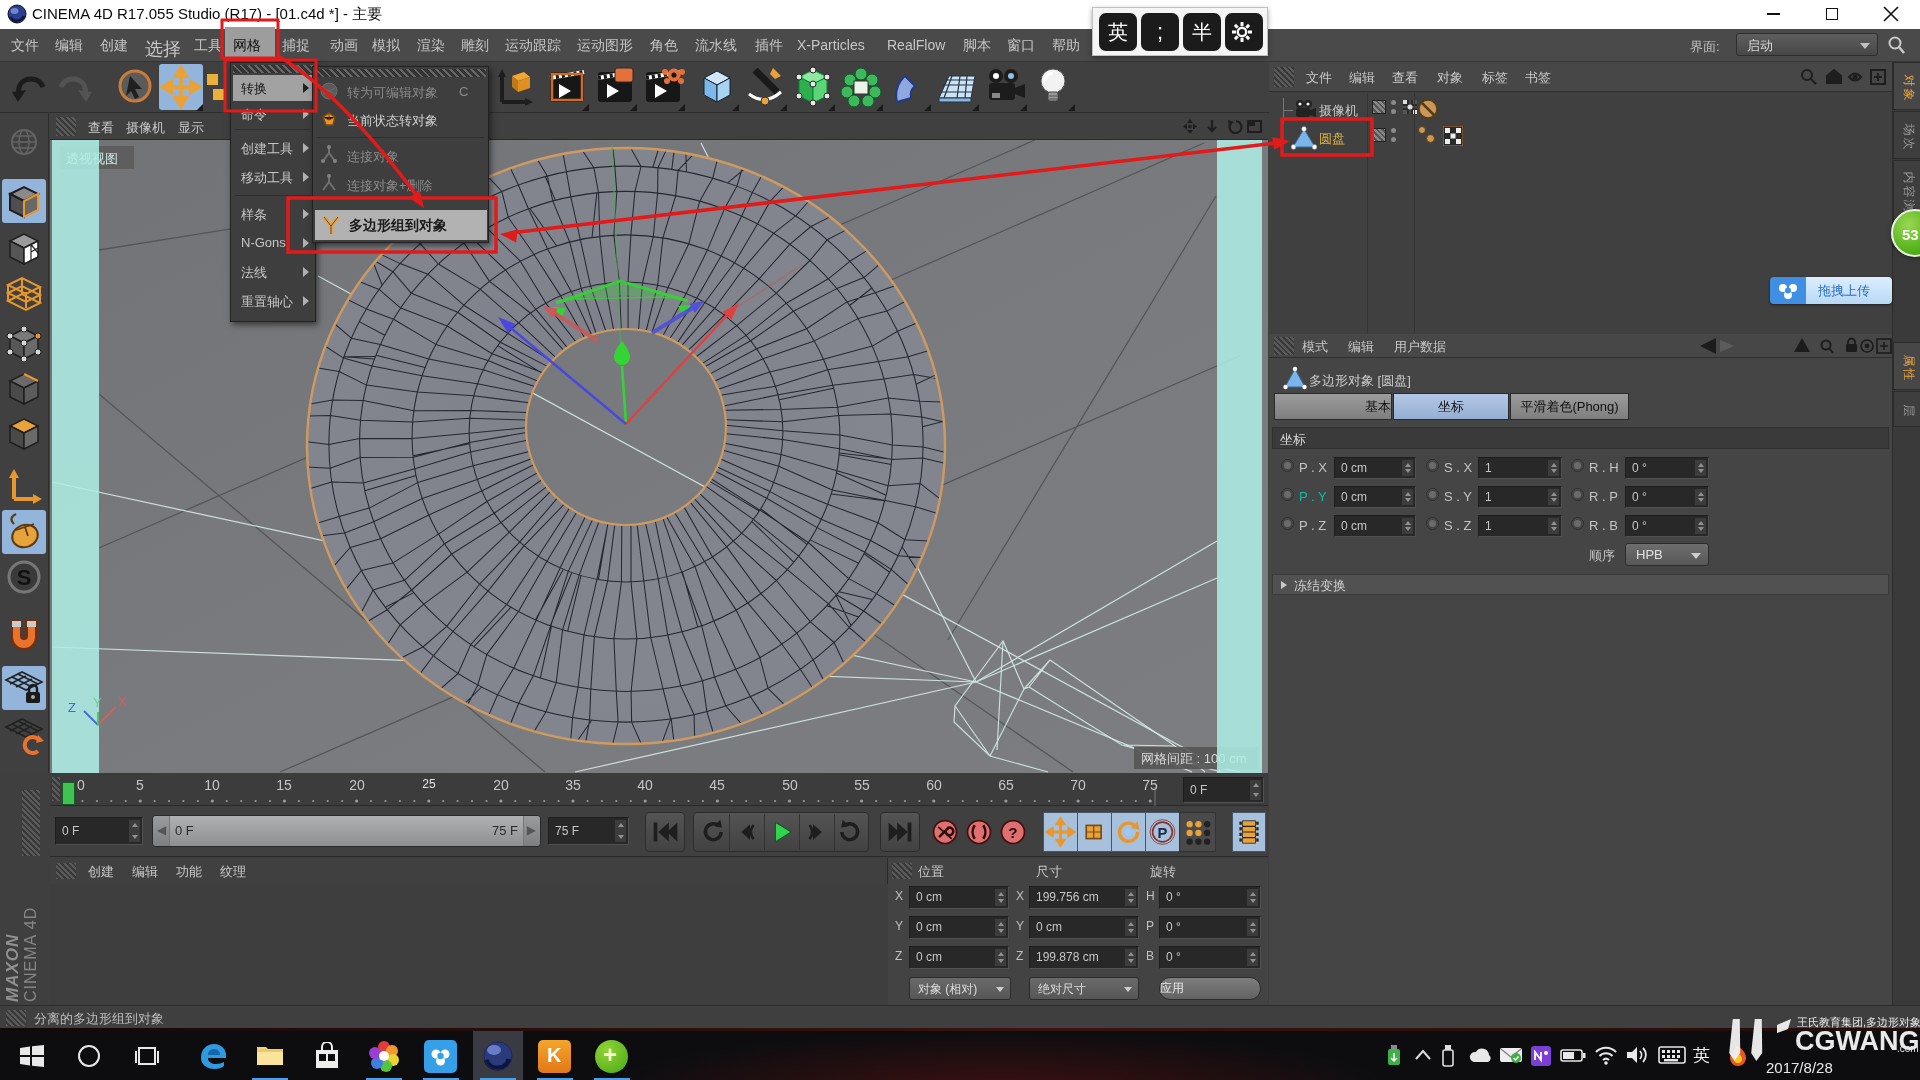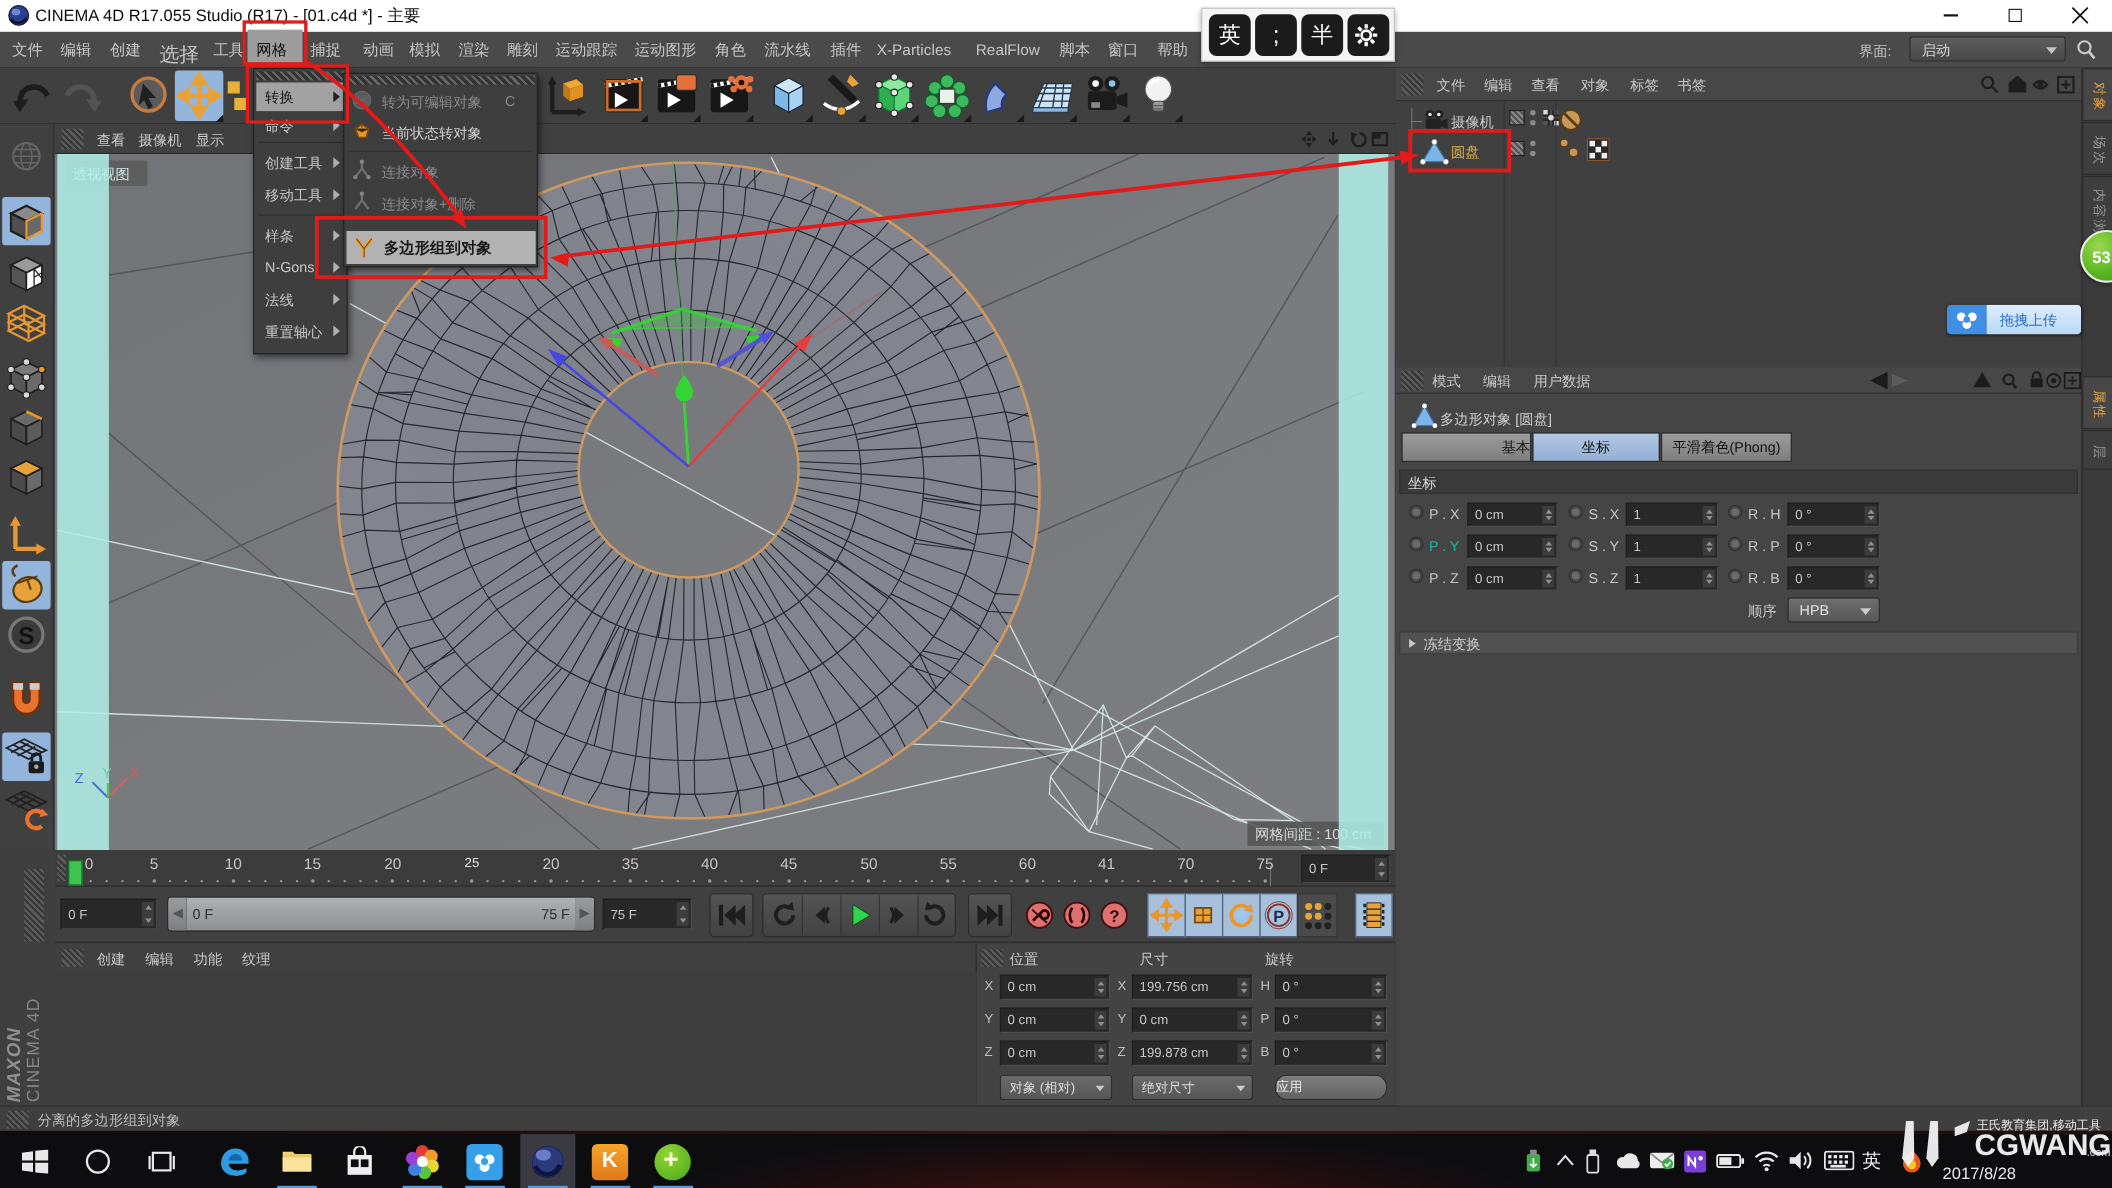--- a/index.html
+++ b/index.html
@@ -478,21 +478,21 @@
       <div class="tx" style="left:234px;top:4px;font-size:14px;color:#c6c6c6;transform:translateX(-50%)">15</div>
       <div class="tx" style="left:307px;top:4px;font-size:14px;color:#c6c6c6;transform:translateX(-50%)">20</div>
       <div class="tx" style="left:379px;top:4px;font-size:12px;color:#e5e5e5;transform:translateX(-50%)">25</div>
       <div class="tx" style="left:451px;top:4px;font-size:14px;color:#c6c6c6;transform:translateX(-50%)">20</div>
       <div class="tx" style="left:523px;top:4px;font-size:14px;color:#c6c6c6;transform:translateX(-50%)">35</div>
       <div class="tx" style="left:595px;top:4px;font-size:14px;color:#c6c6c6;transform:translateX(-50%)">40</div>
       <div class="tx" style="left:667px;top:4px;font-size:14px;color:#c6c6c6;transform:translateX(-50%)">45</div>
       <div class="tx" style="left:740px;top:4px;font-size:14px;color:#c6c6c6;transform:translateX(-50%)">50</div>
       <div class="tx" style="left:812px;top:4px;font-size:14px;color:#c6c6c6;transform:translateX(-50%)">55</div>
       <div class="tx" style="left:884px;top:4px;font-size:14px;color:#c6c6c6;transform:translateX(-50%)">60</div>
-      <div class="tx" style="left:956px;top:4px;font-size:14px;color:#c6c6c6;transform:translateX(-50%)">41</div>
+      <div class="tx" style="left:956px;top:4px;font-size:14px;color:#c6c6c6;transform:translateX(-50%)">65</div>
       <div class="tx" style="left:1028px;top:4px;font-size:14px;color:#c6c6c6;transform:translateX(-50%)">70</div>
       <div class="tx" style="left:1100px;top:4px;font-size:14px;color:#c6c6c6;transform:translateX(-50%)">75</div>
       <div class="abs" style="left:12px;top:9px;width:13px;height:23px;background:#3fc452;border:1px solid #1a5a28"></div>
       <div class="fld" style="left:1133px;top:4px;width:81px;height:26px;line-height:24px">0 F<div class="spin"></div></div>
     </div>
     <div class="abs" style="left:50px;top:807px;width:1218px;height:50px;background:#404040;border-bottom:1px solid #2a2a2a">
       <div class="fld" style="left:5px;top:10px;width:88px;height:28px;line-height:26px">0 F<div class="spin"></div></div>
       <div class="abs" style="left:102px;top:8px;width:389px;height:32px;background:linear-gradient(#b0b1b3,#8e8f91);border:1px solid #2a2a2a;border-radius:4px">
         <div class="abs" style="left:0;top:0;width:17px;height:30px;background:linear-gradient(#9a9b9d,#7e7f81);border-right:1px solid #777;border-radius:4px 0 0 4px"></div>
         <div class="tx" style="left:4px;top:7px;font-size:12px;color:#555">◀</div>
@@ -972,21 +972,21 @@
       <div class="tx" style="left:1766px;top:28px;font-size:15px;color:#e8e8e8">2017/8/28</div>
     </div>
     <div class="abs" style="left:1725px;top:1015px;width:195px;height:50px;opacity:0.95">
       <svg class="abs" style="left:0;top:2px" width="70" height="46" viewBox="0 0 70 46">
         <g fill="#f2f2f2">
           <path d="M8 2l7 0 4 34-5 8-6-8z" transform="skewX(-6)"></path>
           <path d="M30 2l7 0 4 34-5 8-6-8z" transform="skewX(-6)"></path>
           <path d="M52 8l14-6-3 10-11 4z"></path>
         </g>
       </svg>
-      <div class="tx" style="left:72px;top:0px;font-size:11px;color:#f2f2f2">王氏教育集团,移动工具</div>
+      <div class="tx" style="left:72px;top:0px;font-size:11px;color:#f2f2f2">王氏教育集团,多边形对象</div>
       <div class="tx" style="left:70px;top:11px;font-size:27px;font-weight:bold;color:#f5f5f5;letter-spacing:0px">CGWANG</div>
       <div class="tx" style="left:172px;top:28px;font-size:10px;color:#f2f2f2">.com</div>
     </div>
     <div class="abs" style="left:230px;top:62px;width:86px;height:260px;background:#3e3e3e;border:1px solid #222;box-shadow:2px 3px 6px rgba(0,0,0,.5);z-index:40">
       <div class="abs" style="left:2px;top:2px;right:2px;height:8px;background:repeating-linear-gradient(45deg,#666 0 2px,#333 2px 5px)"></div>
       <div class="abs" style="left:2px;top:12px;width:80px;height:26px;background:#a2a2a2"></div>
       <div class="tx" style="left:10px;top:17px;font-size:13px;color:#141414">转换</div>
       <div class="abs" style="left:72px;top:20px;width:0;height:0;border-top:5px solid transparent;border-bottom:5px solid transparent;border-left:6px solid #222"></div>
       <div class="tx" style="left:10px;top:43px;font-size:13px;color:#c6c6c6">命令</div>
       <div class="abs" style="left:72px;top:46px;width:0;height:0;border-top:5px solid transparent;border-bottom:5px solid transparent;border-left:6px solid #b0b0b0"></div>

